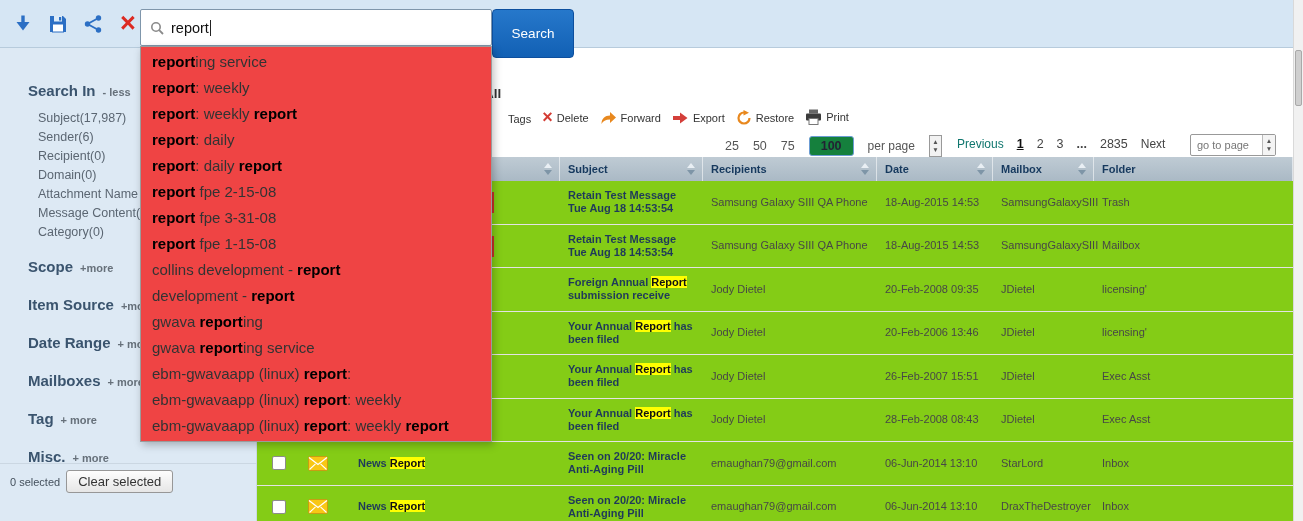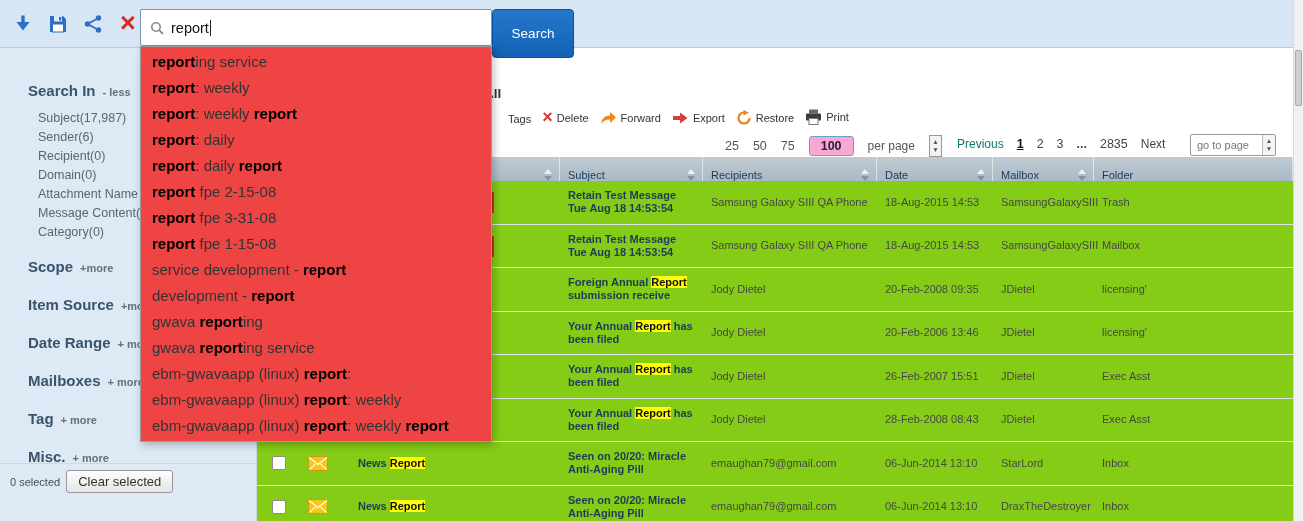--- a/index.html
+++ b/index.html
@@ -36,39 +36,39 @@
 
   
   .main{position:absolute;left:257px;top:48px;width:1036px;height:473px;background:#fff;overflow:hidden}
   .partial-label{position:absolute;left:227px;top:38px;font-size:13.5px;font-weight:bold;color:#333}
   .toolbar{position:absolute;left:251px;top:61px;display:flex;align-items:flex-end;gap:11px}
   .tool-item{display:flex;align-items:center;gap:4px;font-size:11px;color:#333;cursor:pointer}
   .icon-x::before{content:"\00D7";color:#d43c34;font-size:18px;font-weight:bold;line-height:12px}
 
   .pg-sizes{position:absolute;left:468px;top:87px;display:flex;align-items:center;gap:14px}
   .pg-size{font-size:12.5px;color:#555;cursor:pointer}
-  .pg-pill{padding:2px 11px;border:1px solid #6c9cd4;background:#f9a8d4;border-radius:3px;font-weight:bold;font-size:12.5px;color:#223;cursor:pointer}
+  .pg-pill{padding:2px 11px;border:1px solid #6c9cd4;background:#15803d;border-radius:3px;font-weight:bold;font-size:12.5px;color:#223;cursor:pointer}
   .pg-label{font-size:12px;color:#555}
   .stepper,.goto-spin{width:13px;height:22px;border:1px solid #999;background:#f2f2f2;display:flex;flex-direction:column;align-items:center;justify-content:center;font-size:6.5px;line-height:8px;color:#555;cursor:pointer}
   .stepper::before,.goto-spin::before{content:"\25B2"}
   .stepper::after,.goto-spin::after{content:"\25BC"}
   .pg-pages{position:absolute;left:700px;top:89px;display:flex;align-items:center;gap:13px}
   .pg-prev{color:#0f766e;font-size:12px;cursor:pointer}
   .pg-num{font-size:12.5px;color:#444;cursor:pointer}
   .pg-num.current{font-weight:bold;color:#111;text-decoration:underline}
   .pg-ellipsis{color:#444;font-weight:bold;font-size:12.5px}
   .pg-next{color:#444;font-size:12px;cursor:pointer}
   .pg-goto{position:absolute;left:933px;top:86px}
   .goto-box{width:86px;height:22px;border:1px solid #999;background:#fff;border-radius:2px;display:flex;align-items:center;overflow:hidden}
   .goto-text{flex:1;font-size:11px;color:#777;padding-left:6px}
   .goto-spin{height:100%;border:none;border-left:1px solid #bbb;background:#f4f4f4}
 
   
   .thead{position:absolute;left:0;top:109px;width:1036px;height:24px;background:linear-gradient(#bfcbd4,#aab9c5);display:flex}
-  .hcell{display:flex;align-items:flex-end;padding-left:8px;font-size:11px;font-weight:normal;color:#16395e;border-right:1px solid rgba(255,255,255,.55);position:relative}
+  .hcell{display:flex;align-items:center;padding-left:8px;font-size:11px;font-weight:bold;color:#16395e;border-right:1px solid rgba(255,255,255,.55);position:relative}
   .sort{display:flex;flex-direction:column;gap:2px;margin-left:auto;margin-right:7px}
   .sort i{display:block;width:0;height:0;border-left:4px solid transparent;border-right:4px solid transparent}
   .sort .up{border-bottom:5px solid #e9eff4}
   .sort .dn{border-top:5px solid #7e95a7}
   .tbody{position:absolute;left:0;top:133px;width:1036px}
   .trow{display:flex;height:43.5px;border-bottom:1px solid #e3e3e3;position:relative;background:#84cc16;cursor:pointer}
   .cell{display:flex;align-items:center;padding-left:8px;font-size:11px;color:#474747;line-height:13px}
   .cell-text{padding-right:6px}
   .col-check{width:43px;justify-content:center;padding-left:0}
   .col-icon{width:50px}
@@ -502,21 +502,21 @@
 
 <div class="dropdown" id="suggestion-list">
     <div class="suggestion-item"><span class="sug-bold">report</span><span>ing service</span></div>
     <div class="suggestion-item"><span class="sug-bold">report</span><span>: weekly</span></div>
     <div class="suggestion-item"><span class="sug-bold">report</span><span>: weekly </span><span class="sug-bold">report</span></div>
     <div class="suggestion-item"><span class="sug-bold">report</span><span>: daily</span></div>
     <div class="suggestion-item"><span class="sug-bold">report</span><span>: daily </span><span class="sug-bold">report</span></div>
     <div class="suggestion-item"><span class="sug-bold">report</span><span> fpe 2-15-08</span></div>
     <div class="suggestion-item"><span class="sug-bold">report</span><span> fpe 3-31-08</span></div>
     <div class="suggestion-item"><span class="sug-bold">report</span><span> fpe 1-15-08</span></div>
-    <div class="suggestion-item"><span>service development - </span><span class="sug-bold">report</span></div>
+    <div class="suggestion-item"><span>collins development - </span><span class="sug-bold">report</span></div>
     <div class="suggestion-item"><span>development - </span><span class="sug-bold">report</span></div>
     <div class="suggestion-item"><span>gwava </span><span class="sug-bold">report</span><span>ing</span></div>
     <div class="suggestion-item"><span>gwava </span><span class="sug-bold">report</span><span>ing service</span></div>
     <div class="suggestion-item"><span>ebm-gwavaapp (linux) </span><span class="sug-bold">report</span><span>:</span></div>
     <div class="suggestion-item"><span>ebm-gwavaapp (linux) </span><span class="sug-bold">report</span><span>: weekly</span></div>
     <div class="suggestion-item"><span>ebm-gwavaapp (linux) </span><span class="sug-bold">report</span><span>: weekly </span><span class="sug-bold">report</span></div>
   </div>
 
 <div class="scrollbar">
   <div class="scroll-thumb"></div>

